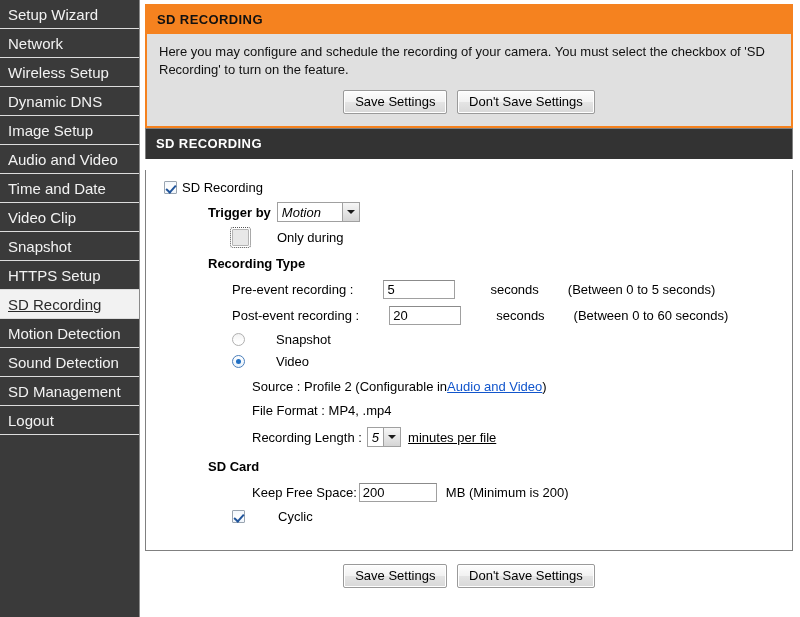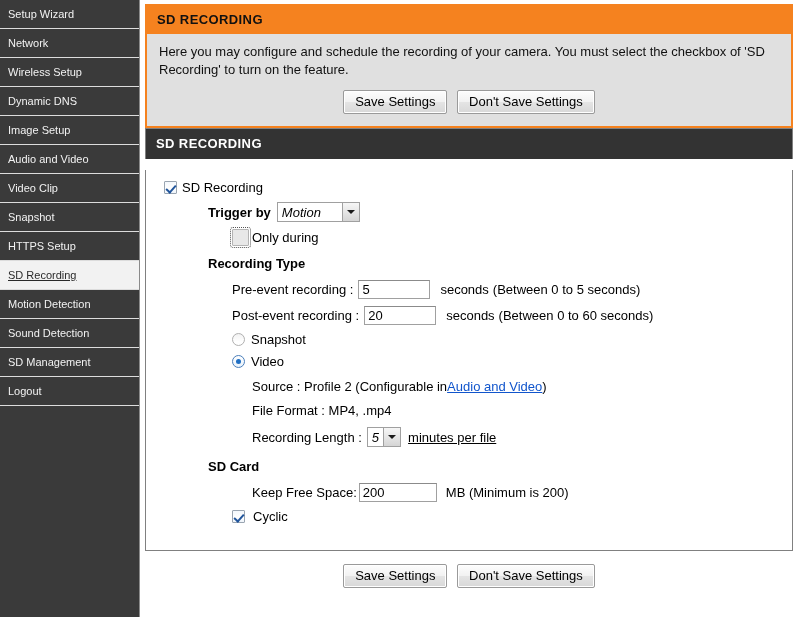--- a/index.html
+++ b/index.html
@@ -19,21 +19,21 @@
     position: absolute; left: 0; top: 0;
     width: 140px; height: 617px;
     background: #3a3a3a;
     border-right: 1px solid #8a8a8a;
   }
   .nav-item {
     height: 29px;
     line-height: 29px;
     padding-left: 8px;
     color: #f2f2f2;
-    font-size: 11px;
+    font-size: 15px;
     background: #3a3a3a;
     border-bottom: 1px solid #dcdcdc;
     white-space: nowrap;
     overflow: hidden;
     cursor: pointer;
   }
   .nav-item.active {
     background: #f2f2f2;
     color: #2a2a2a;
   }
@@ -111,21 +111,21 @@
     border-bottom: none;
   }
   #form-body {
     padding: 10px 10px 14px 10px;
     min-height: 380px;
   }
 
   .row { display: flex; align-items: center; margin-bottom: 7px; }
   .ind1 { padding-left: 8px; }
   .ind2 { padding-left: 52px; }
-  .ind3 { padding-left: 76px; }
+  .ind3 { padding-left: 76px; gap: 25px; }
   .ind4 { padding-left: 96px; }
 
   .grouplabel {
     font-weight: bold;
     font-size: 13px;
     color: #000;
   }
   .plain { font-size: 13px; color: #000; }
 
   
@@ -258,20 +258,23 @@
     <div class="nav-item">
       <span class="nav-label">Dynamic DNS</span>
     </div>
     <div class="nav-item">
       <span class="nav-label">Image Setup</span>
     </div>
     <div class="nav-item">
       <span class="nav-label">Audio and Video</span>
     </div>
     <div class="nav-item">
+      <span class="nav-label">Time and Date</span>
+    </div>
+    <div class="nav-item">
       <span class="nav-label">Video Clip</span>
     </div>
     <div class="nav-item">
       <span class="nav-label">Snapshot</span>
     </div>
     <div class="nav-item">
       <span class="nav-label">HTTPS Setup</span>
     </div>
     <div class="nav-item active">
       <span class="nav-label">SD Recording</span>

